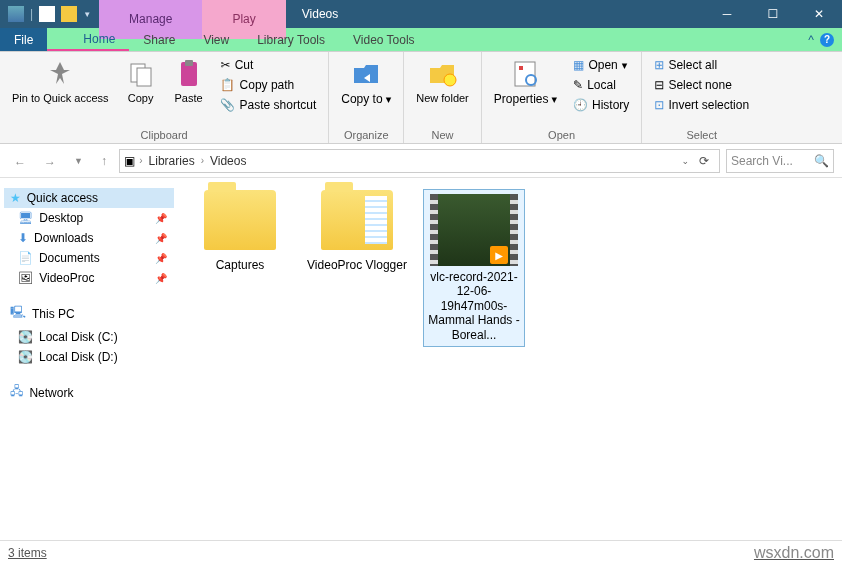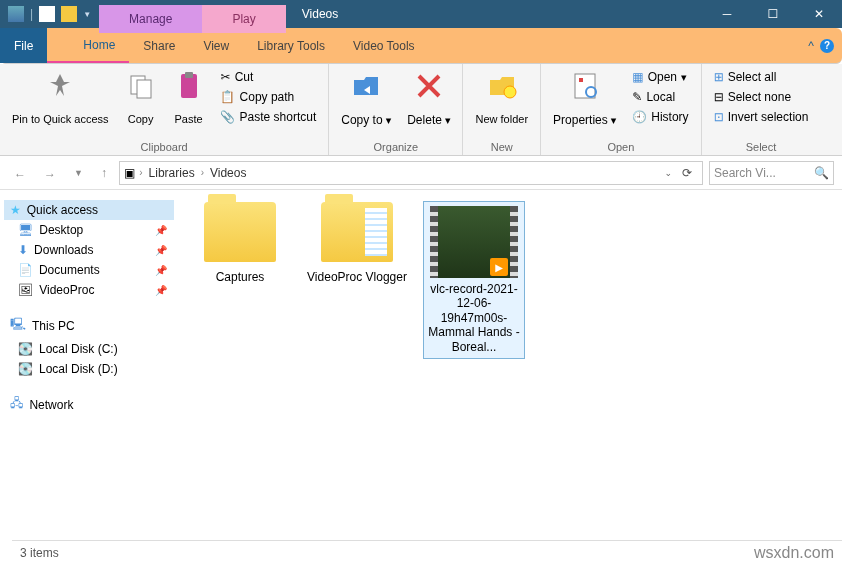--- a/index.html
+++ b/index.html
@@ -2,54 +2,54 @@
 <html><head>
 <meta charset="utf-8">
 <style>
 * { margin: 0; padding: 0; box-sizing: border-box; font-family: "Segoe UI", sans-serif; font-size: 12px; }
 body { width: 842px; height: 564px; background: #fff; overflow: hidden; position: relative; }
 
 
 .titlebar { height: 28px; background: #2b5a7a; display: flex; align-items: center; color: #fff; }
 .titlebar .qat { display: flex; gap: 6px; padding: 0 8px; align-items: center; }
 .titlebar .qat-icon { width: 16px; height: 16px; background: #fff; display: inline-block; }
-.titlebar .ctx-tab { height: 28px; padding: 0 30px; display: flex; align-items: center; justify-content: center; font-size: 12px; margin-top: 10px; }
+.titlebar .ctx-tab { height: 40px; padding: 0 30px; display: flex; align-items: center; justify-content: center; font-size: 12px; margin-top: 10px; }
 .ctx-manage { background: #d896e8; color: #5a2970; }
 .ctx-play { background: #f5a8cd; color: #8a3060; }
 .titlebar .title { padding: 0 16px; color: #fff; }
 .titlebar .spacer { flex: 1; }
 .titlebar .winbtn { width: 46px; height: 28px; display: flex; align-items: center; justify-content: center; color: #fff; cursor: pointer; }
 
 
-.tabs-row { height: 36px; background: #fdba74; display: flex; align-items: stretch; border-bottom: 1px solid #d0d0d0; border-radius: 6px; }
+.tabs-row { height: 24px; background: #86efac; display: flex; align-items: stretch; border-bottom: 1px solid #d0d0d0; }
 .file-tab { background: #1e6091; color: #fff; padding: 0 14px; display: flex; align-items: center; }
 .tab { padding: 0 14px; display: flex; align-items: center; color: #444; cursor: pointer; }
 .tab.active { border-bottom: 2px solid #ec4899; color: #1e6091; padding-left: 36px; }
 .tabs-row .right { margin-left: auto; display: flex; align-items: center; gap: 6px; padding-right: 8px; }
 .help-icon { width: 14px; height: 14px; border-radius: 50%; background: #1e88e5; color: #fff; display: flex; align-items: center; justify-content: center; font-size: 10px; font-weight: bold; }
 
 
 .ribbon { height: 92px; background: #f5f5f5; border-bottom: 1px solid #d0d0d0; display: flex; }
 .group { display: flex; flex-direction: column; border-right: 1px solid #d8d8d8; padding: 2px 6px 0; }
 .group-content { flex: 1; display: flex; align-items: flex-start; gap: 4px; }
 .group-label { text-align: center; font-size: 11px; color: #666; padding: 2px 0; }
-.big-btn { display: flex; flex-direction: column; align-items: center; padding: 4px 6px; cursor: pointer; gap: 11px; }
+.big-btn { display: flex; flex-direction: column; align-items: center; padding: 4px 6px; cursor: pointer; gap: 2px; }
 .big-btn .ico { width: 32px; height: 32px; }
 .big-btn .lbl { font-size: 11px; text-align: center; line-height: 1.2; }
 .small-btn-col { display: flex; flex-direction: column; gap: 2px; padding: 2px; }
 .small-btn { display: flex; align-items: center; gap: 4px; padding: 2px 4px; cursor: pointer; font-size: 11px; }
 
 
 .addressbar { height: 34px; display: flex; align-items: center; gap: 6px; padding: 4px 8px; border-bottom: 1px solid #e0e0e0; }
 .nav-arrow { color: #888; padding: 4px 6px; }
 .crumb-box { flex: 1; display: flex; align-items: center; border: 1px solid #ccc; height: 24px; padding: 0 4px; gap: 4px; }
 .crumb { padding: 0 2px; color: #333; cursor: pointer; }
 .crumb-sep { color: #888; font-size: 10px; }
 .refresh { padding: 0 6px; color: #555; }
-.search-box { width: 125px; border: 1px solid #ccc; height: 24px; display: flex; align-items: center; padding: 0 4px; color: #888; }
+.search-box { width: 108px; border: 1px solid #ccc; height: 24px; display: flex; align-items: center; padding: 0 4px; color: #888; }
 
 
 .body { display: flex; height: 362px; }
 .nav { width: 178px; padding: 10px 4px; overflow: hidden; }
 .nav-item { display: flex; align-items: center; gap: 6px; padding: 3px 6px 3px 14px; cursor: pointer; position: relative; }
 .nav-item.top { padding-left: 6px; font-weight: normal; }
 .nav-item.quick { background: #d0e7f8; }
 .nav-item .star { color: #4fc3f7; }
 .nav-item .pin { margin-left: auto; color: #888; font-size: 10px; }
 .nav-sep { height: 12px; }
@@ -62,21 +62,21 @@
 .item-label { font-size: 12px; line-height: 1.2; }
 
 .item.selected { outline: 1px solid #7db3d9; background: #e5f3ff; padding: 4px 2px; }
 .video-thumb { width: 88px; height: 72px; margin: 0 auto 4px; background:#222; position:relative; border-left:8px solid #555; border-right:8px solid #555; }
 .video-thumb::before, .video-thumb::after { content:""; position:absolute; top:0; bottom:0; width:8px; background: repeating-linear-gradient(#555,#555 6px,#ddd 6px,#ddd 10px); }
 .video-thumb::before { left:-8px; } .video-thumb::after { right:-8px; }
 .video-img { position:absolute; inset:0; background: linear-gradient(#3a5a2f,#1f3518); }
 .play-badge { position:absolute; right:2px; bottom:2px; width:18px; height:18px; background:#ff9800; border-radius:2px; display:flex; align-items:center; justify-content:center; color:#fff; font-size:10px; }
 
 
-.statusbar { position: absolute; bottom: 0; left: 12px; right: 0; height: 24px; border-top: 1px solid #ddd; display: flex; align-items: center; padding: 0 8px; font-size: 11px; color: #555; }
+.statusbar { position: absolute; bottom: 0; left: 0; right: 0; height: 24px; border-top: 1px solid #ddd; display: flex; align-items: center; padding: 0 8px; font-size: 11px; color: #555; text-decoration: underline; }
 .statusbar .right { margin-left: auto; color: #888; font-size: 16px; }
 </style>
 </head>
 <body>
 
 <div class="titlebar">
   <div class="qat">
     <span class="qat-icon" style="background:linear-gradient(#6ab,#47a)"></span>
     <span style="color:#9bc">|</span>
     <span class="qat-icon" style="background:#fff"></span>
@@ -147,26 +147,20 @@
   </div>
 
   <div class="group">
     <div class="group-content">
       <div class="big-btn">
         <svg class="ico" viewBox="0 0 32 32">
             <path fill="#4a90d9" d="M4 10h10l2-3h12v18H4z"></path>
             <path fill="#fff" d="M20 16l-6 4 6 4z"></path>
           </svg>
         <div class="lbl"><span>Copy to</span> ▾</div>
-      </div>
-      <div class="big-btn">
-        <svg class="ico" viewBox="0 0 32 32">
-            <path stroke="#d44" stroke-width="4" fill="none" d="M6 6l20 20M26 6L6 26"></path>
-          </svg>
-        <div class="lbl"><span>Delete</span> ▾</div>
       </div>
     </div>
     <div class="group-label">Organize</div>
   </div>
 
   <div class="group">
     <div class="group-content">
       <div class="big-btn">
         <svg class="ico" viewBox="0 0 32 32">
             <path fill="#f5c942" d="M4 10h10l2-3h12v18H4z"></path>

